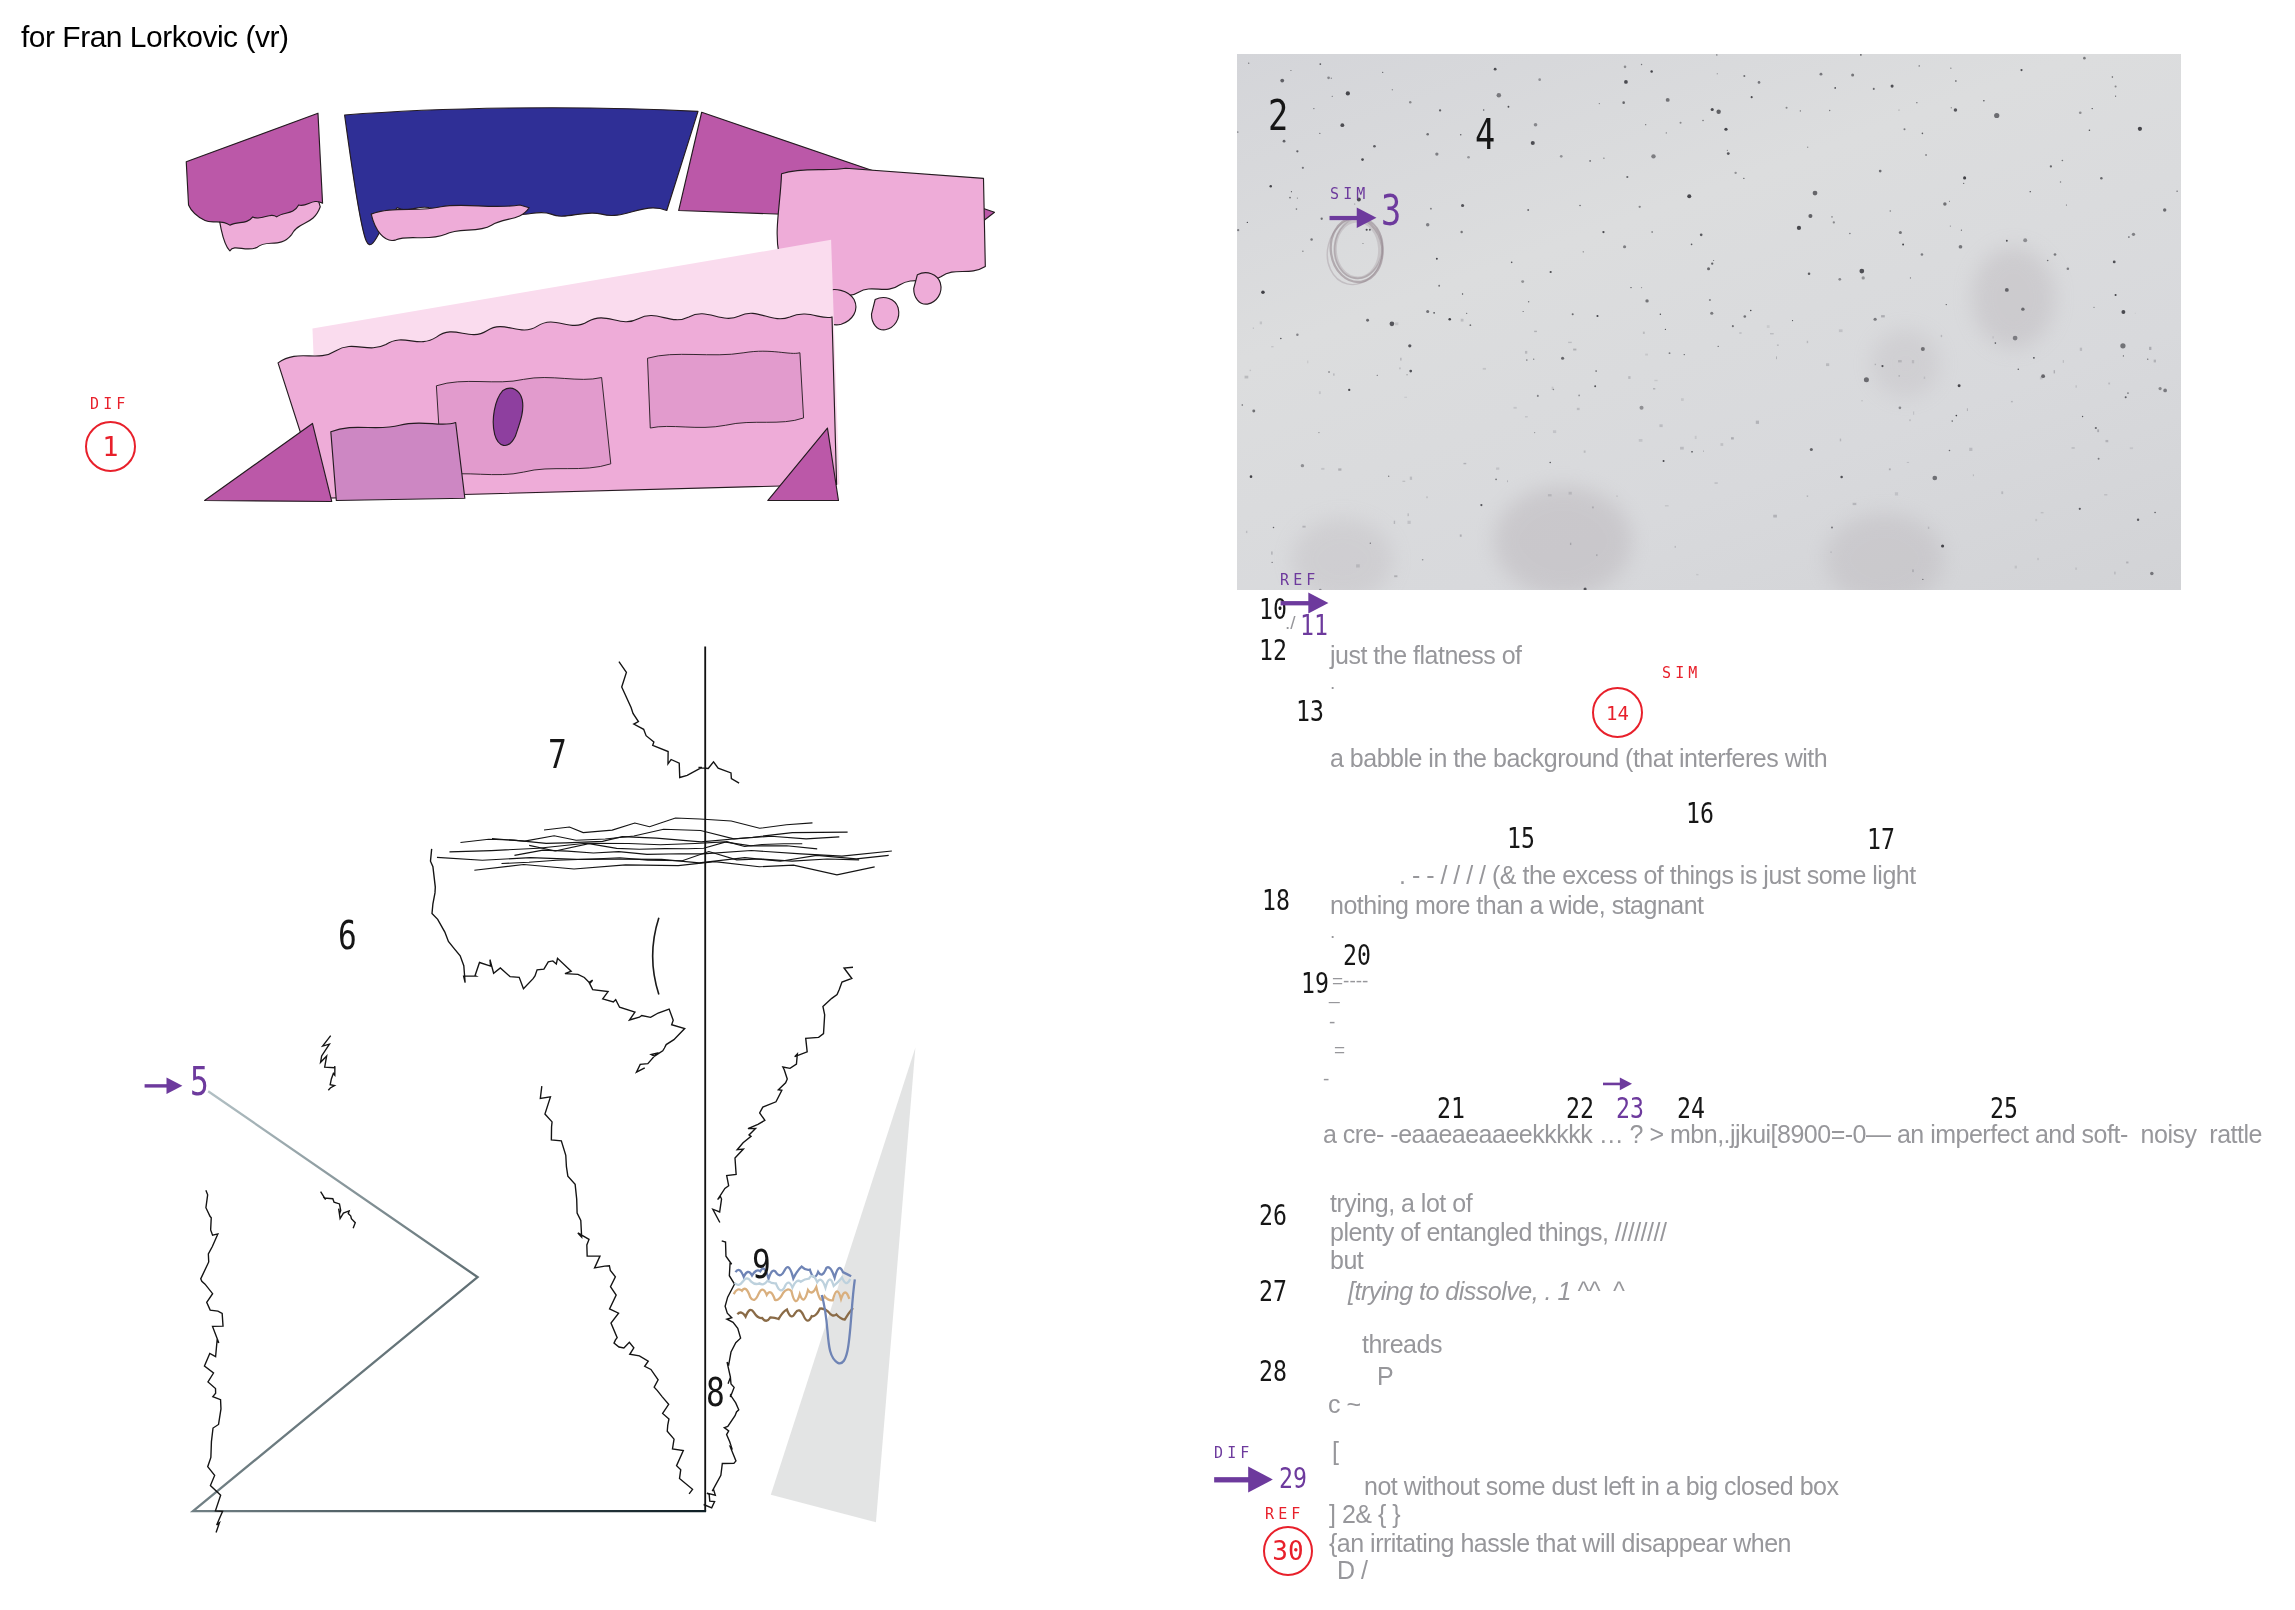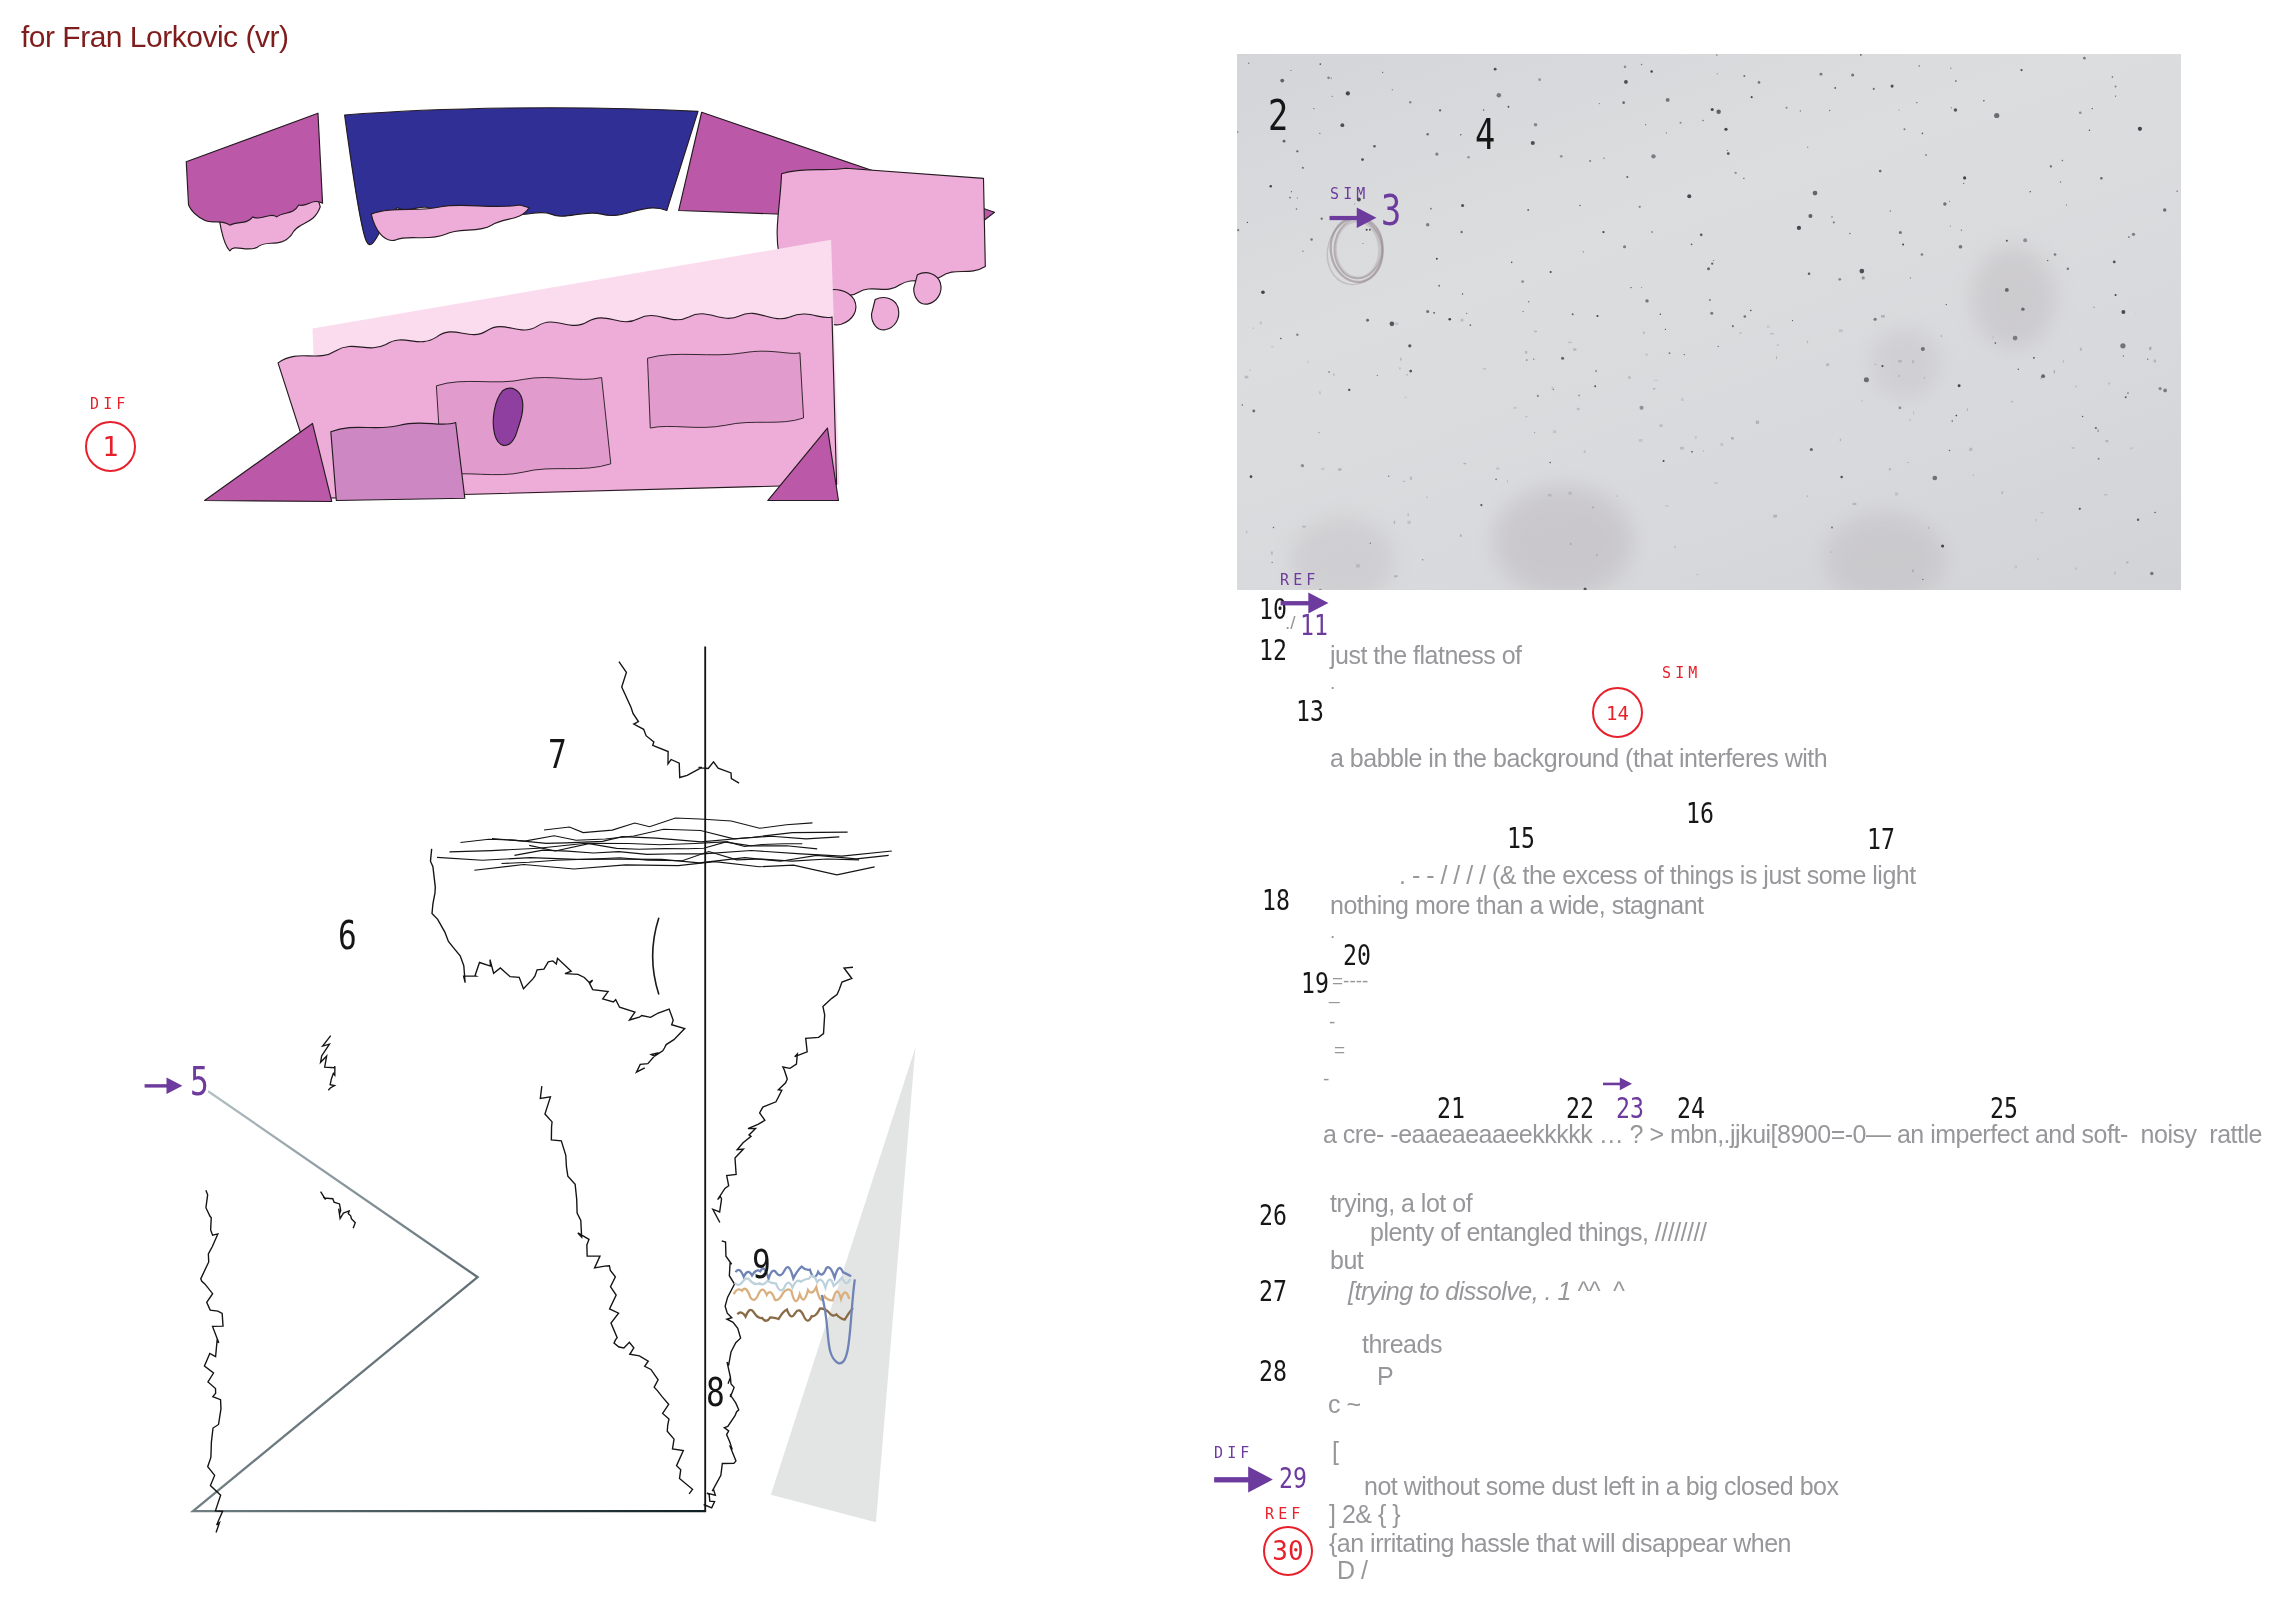--- a/index.html
+++ b/index.html
@@ -2,21 +2,21 @@
 <html style="--purple: #6d3a9d; --red: #e8202b; --gray: #97979b; --ink: #151515; --navy: #2f2f96; --magenta: #bb58a8; --pink: #eeacd8; --pinkDark: #e29bcd; --palePink: #fadcee; --accentPurple: #8e3f9f; --mauve: #cd87c3; --photoBg: #d9dadd; --wedge: #e2e3e3;font-size:7.3px"><head>
 <meta charset="utf-8">
 <style>
   html,body{margin:0;padding:0;background:#ffffff;}
   body{position:relative;width:3416px;height:1611px;overflow:hidden;
        font-family:"Liberation Sans",sans-serif;color:#1a1a1a;}
   [data-name]{box-sizing:border-box;}
   .abs{position:absolute;}
 
   
-  #title{left:21px;top:20px;font-size:30px;letter-spacing:-0.5px;color:#7f1d1d;}
+  #title{left:21px;top:20px;font-size:30px;letter-spacing:-0.5px;color:#000000;}
 
   
   #photo{left:1237px;top:54px;width:944px;height:536px;
          background:linear-gradient(160deg,#d4d5d9 0%,#dcddde 35%,#d8d9dc 70%,#d2d3d6 100%);
          overflow:hidden;}
   .smudge{position:absolute;border-radius:50%;filter:blur(10px);background:#a9a1a7;opacity:.26;}
 
   
   .a-num,.a-numP{font-family:"DejaVu Sans Mono",monospace;font-size:29px;line-height:1;
       display:inline-block;transform:scaleX(.8);transform-origin:0 0;color:#161616;white-space:pre;}
@@ -571,21 +571,21 @@
     <div class="abs" data-name="arrow-icon" style="left: 1603px; top: 1076px;"><svg width="29" height="15.6" viewBox="0 0 100 46" data-name="arrow-icon">
     <rect x="0" y="19" width="64" height="9" fill="var(--purple)"></rect>
     <polygon points="58,1 100,23 58,45" fill="var(--purple)"></polygon>
       </svg></div>
     <div class="abs" data-name="score-number-purple" style="left: 1616px; top: 1094px; text-decoration: underline;"><span class="a-numP" data-name="score-number-purple">23</span></div>
     <div class="abs" data-name="score-number" style="left: 1677px; top: 1094px; text-decoration: underline;"><span class="a-num" data-name="score-number">24</span></div>
     <div class="abs" data-name="score-number" style="left: 1990px; top: 1094px;"><span class="a-num" data-name="score-number">25</span></div>
     <div class="abs" data-name="score-text" style="left: 1323px; top: 1120px;"><span class="a-gray" data-name="score-text">a cre- -eaaeaeaaeekkkkk … ? &gt; mbn,.jjkui[8900=-0— an imperfect and soft-  noisy  rattle</span></div>
     <div class="abs" data-name="score-number" style="left: 1259px; top: 1201px;"><span class="a-num" data-name="score-number">26</span></div>
     <div class="abs" data-name="score-text" style="left: 1330px; top: 1189px;"><span class="a-gray" data-name="score-text">trying, a lot of</span></div>
-    <div class="abs" data-name="score-text" style="left: 1330px; top: 1218px; margin-left: 40px;"><span class="a-gray" data-name="score-text">plenty of entangled things, ////////</span></div>
+    <div class="abs" data-name="score-text" style="left: 1330px; top: 1218px;"><span class="a-gray" data-name="score-text">plenty of entangled things, ////////</span></div>
     <div class="abs" data-name="score-text" style="left: 1330px; top: 1246px;"><span class="a-gray" data-name="score-text">but</span></div>
     <div class="abs" data-name="score-number" style="left: 1259px; top: 1277px;"><span class="a-num" data-name="score-number">27</span></div>
     <div class="abs" data-name="score-text" style="left: 1348px; top: 1277px; font-style: italic;"><span class="a-gray" data-name="score-text">[trying to dissolve, . 1 ^^  ^</span></div>
     <div class="abs" data-name="score-text" style="left: 1362px; top: 1330px;"><span class="a-gray" data-name="score-text">threads</span></div>
     <div class="abs" data-name="score-number" style="left: 1259px; top: 1357px;"><span class="a-num" data-name="score-number">28</span></div>
     <div class="abs" data-name="score-text" style="left: 1377px; top: 1362px;"><span class="a-gray" data-name="score-text">P</span></div>
     <div class="abs" data-name="score-text" style="left: 1328px; top: 1390px;"><span class="a-gray" data-name="score-text">c ~</span></div>
     <div class="abs" data-name="technique-tag" style="left: 1214px; top: 1444px;"><span class="a-tagP" data-name="technique-tag">DIF</span></div>
     <div class="abs" data-name="arrow-icon" style="left: 1214px; top: 1466px;"><svg width="59" height="27" viewBox="0 0 100 46" data-name="arrow-icon">
     <rect x="0" y="19" width="64" height="9" fill="var(--purple)"></rect>

